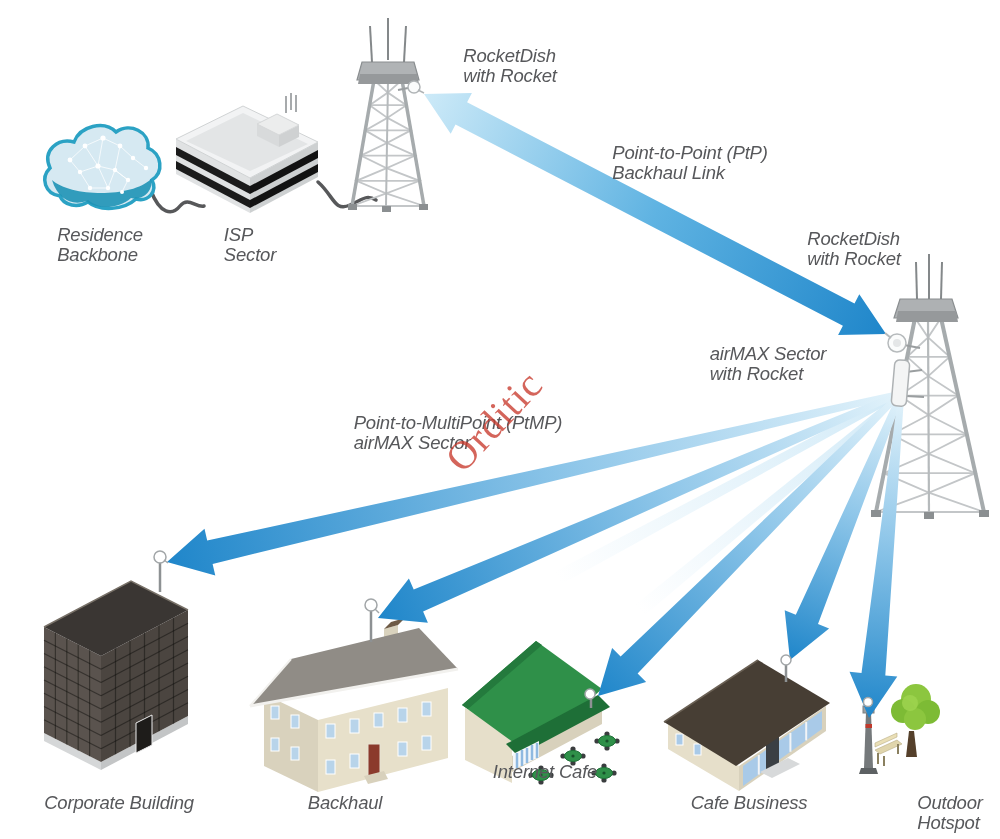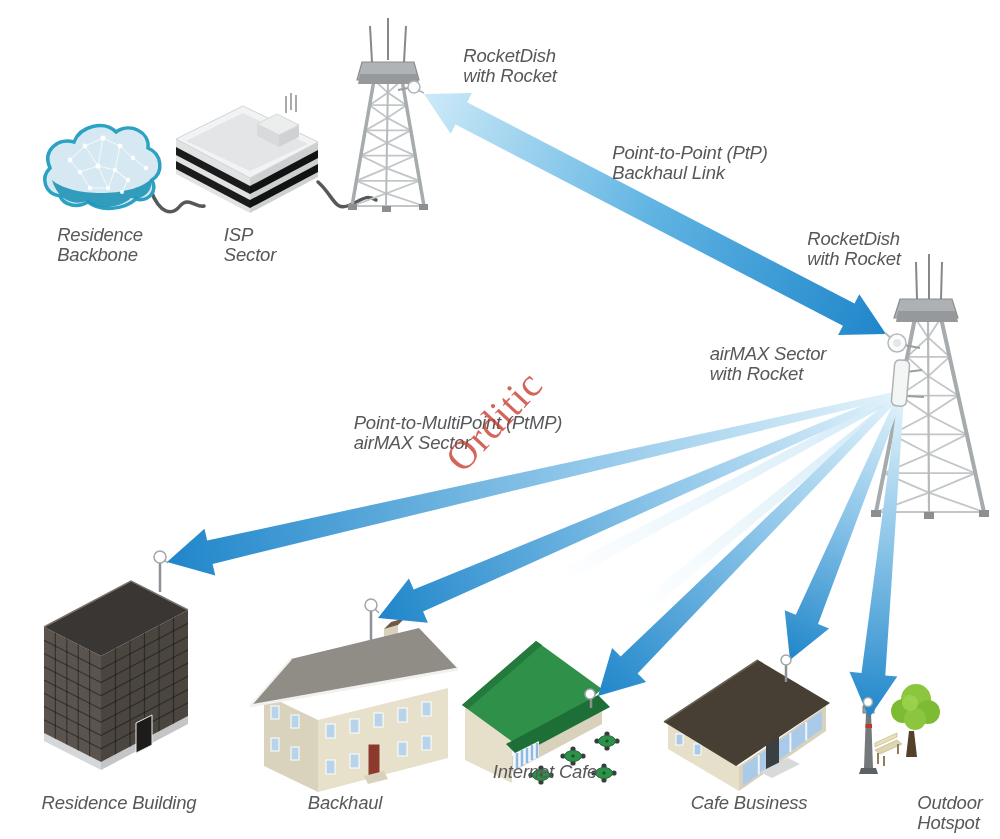--- a/index.html
+++ b/index.html
@@ -368,18 +368,18 @@
 <div class="lbl" style="left:510px;top:46px">RocketDish
 with Rocket</div>
 <div class="lbl" style="left:690px;top:143px">Point-to-Point (PtP)
 Backhaul Link</div>
 <div class="lbl" style="left:854px;top:229px">RocketDish
 with Rocket</div>
 <div class="lbl" style="left:768px;top:344px">airMAX Sector
 with Rocket</div>
 <div class="lbl" style="left:458px;top:413px">Point-to-MultiPoint (PtMP)
 airMAX Sector</div>
-<div class="lbl" style="left:119px;top:793px">Residence Building</div>
+<div class="lbl" style="left:119px;top:793px">Corporate Building</div>
 <div class="lbl" style="left:345px;top:793px">Backhaul</div>
 <div class="lbl" style="left:545px;top:762px">Internet Cafe</div>
 <div class="lbl" style="left:749px;top:793px">Cafe Business</div>
 <div class="lbl" style="left:950px;top:793px">Outdoor Hotspot</div>
 <div class="watermark">Orditic</div>
 
 </body></html>

